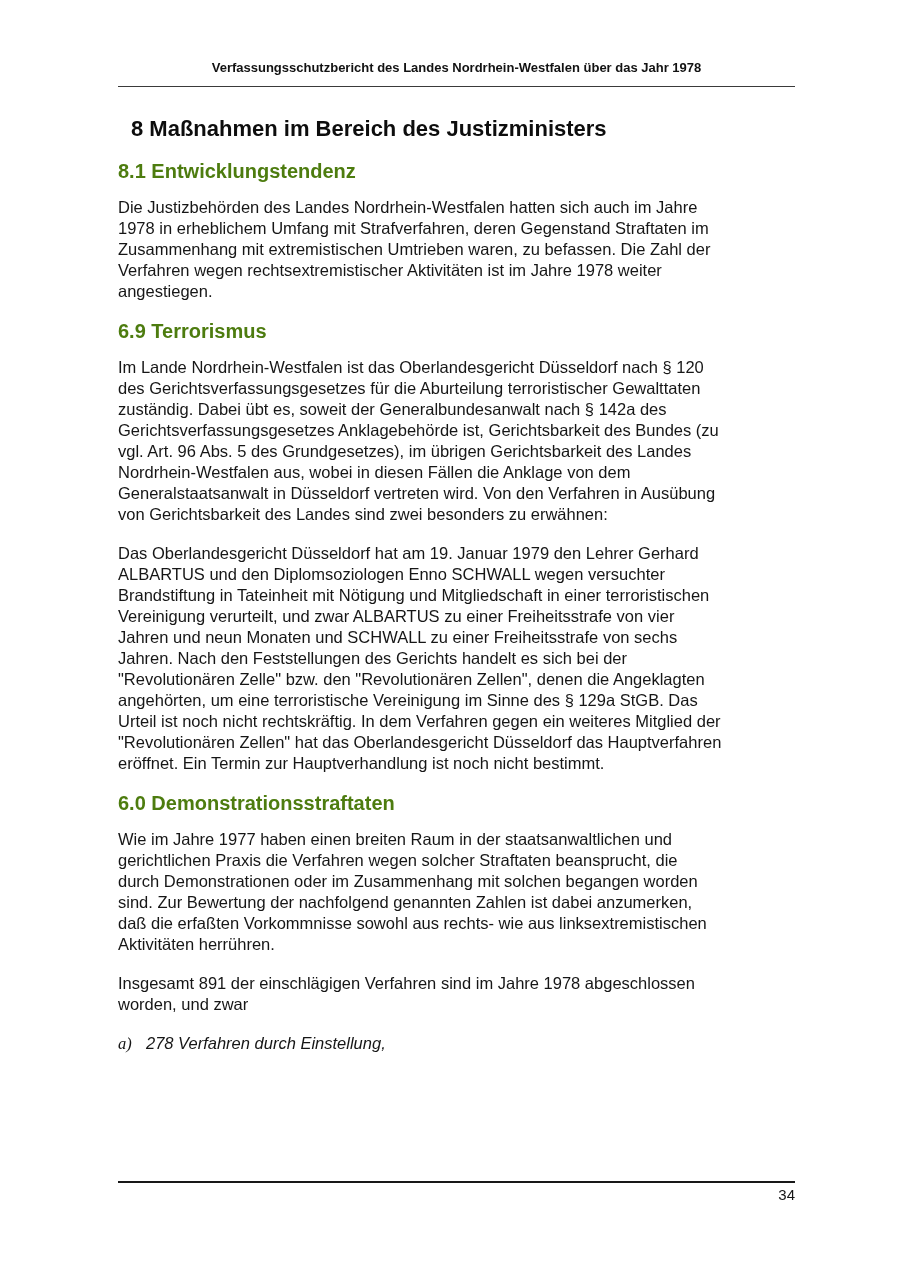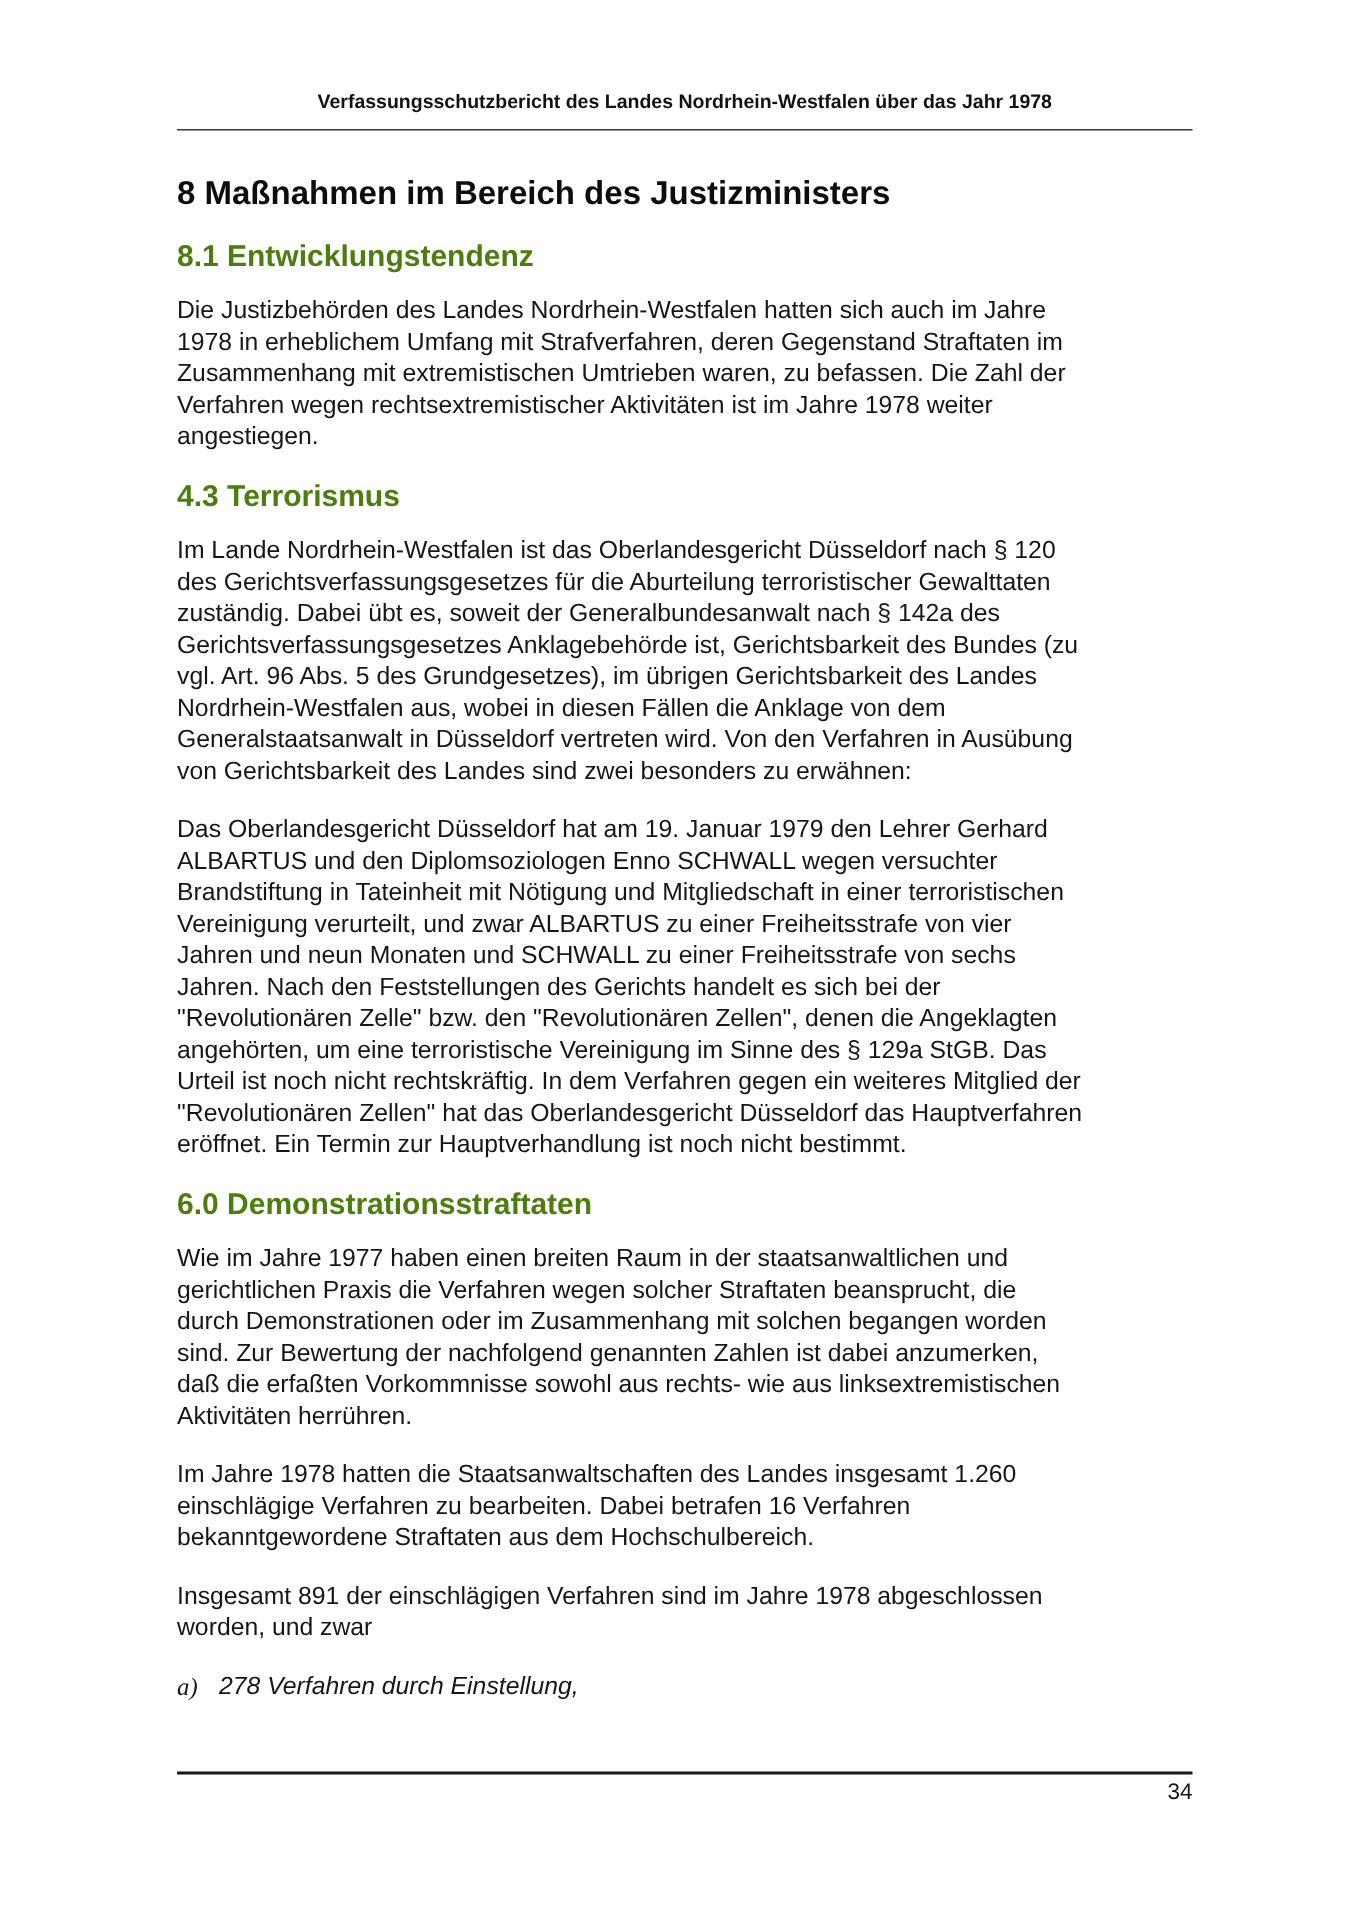--- a/index.html
+++ b/index.html
@@ -31,21 +31,21 @@
     text-align: center;
     color: #121212;
   }
   .header-rule {
     margin-top: 10px;
     border: none;
     border-top: 1.5px solid #3a3a3a;
     height: 0;
   }
   h1.chapter {
-    margin: 28px 0 0 0;
+    margin: 28px 0 0 13px;
     font-size: 22px;
     line-height: 27px;
     font-weight: bold;
     color: #0d0d0d;
   }
   h2.section {
     margin: 17px 0 0 0;
     font-size: 20px;
     line-height: 24px;
     font-weight: bold;
@@ -111,21 +111,21 @@
     <h1 class="chapter">8 Maßnahmen im Bereich des Justizministers</h1>
 
     <h2 class="section">8.1 Entwicklungstendenz</h2>
 
     <p class="body-par">Die Justizbehörden des Landes Nordrhein-Westfalen hatten sich auch im Jahre
 1978 in erheblichem Umfang mit Strafverfahren, deren Gegenstand Straftaten im
 Zusammenhang mit extremistischen Umtrieben waren, zu befassen. Die Zahl der
 Verfahren wegen rechtsextremistischer Aktivitäten ist im Jahre 1978 weiter
 angestiegen.</p>
 
-    <h2 class="section">4.3 Terrorismus</h2>
+    <h2 class="section">6.9 Terrorismus</h2>
 
     <p class="body-par">Im Lande Nordrhein-Westfalen ist das Oberlandesgericht Düsseldorf nach § 120
 des Gerichtsverfassungsgesetzes für die Aburteilung terroristischer Gewalttaten
 zuständig. Dabei übt es, soweit der Generalbundesanwalt nach § 142a des
 Gerichtsverfassungsgesetzes Anklagebehörde ist, Gerichtsbarkeit des Bundes (zu
 vgl. Art. 96 Abs. 5 des Grundgesetzes), im übrigen Gerichtsbarkeit des Landes
 Nordrhein-Westfalen aus, wobei in diesen Fällen die Anklage von dem
 Generalstaatsanwalt in Düsseldorf vertreten wird. Von den Verfahren in Ausübung
 von Gerichtsbarkeit des Landes sind zwei besonders zu erwähnen:</p>
 
@@ -143,23 +143,20 @@
 
     <h2 class="section">6.0 Demonstrationsstraftaten</h2>
 
     <p class="body-par">Wie im Jahre 1977 haben einen breiten Raum in der staatsanwaltlichen und
 gerichtlichen Praxis die Verfahren wegen solcher Straftaten beansprucht, die
 durch Demonstrationen oder im Zusammenhang mit solchen begangen worden
 sind. Zur Bewertung der nachfolgend genannten Zahlen ist dabei anzumerken,
 daß die erfaßten Vorkommnisse sowohl aus rechts- wie aus linksextremistischen
 Aktivitäten herrühren.</p>
 
-    <p class="body-par wide-gap">Im Jahre 1978 hatten die Staatsanwaltschaften des Landes insgesamt 1.260
-einschlägige Verfahren zu bearbeiten. Dabei betrafen 16 Verfahren
-bekanntgewordene Straftaten aus dem Hochschulbereich.</p>
 
     <p class="body-par wide-gap">Insgesamt 891 der einschlägigen Verfahren sind im Jahre 1978 abgeschlossen
 worden, und zwar</p>
 
     <div class="list-item">
       <span class="list-marker">a)</span>
       <span class="list-text">278 Verfahren durch Einstellung,</span>
     </div>
 
   </div>

